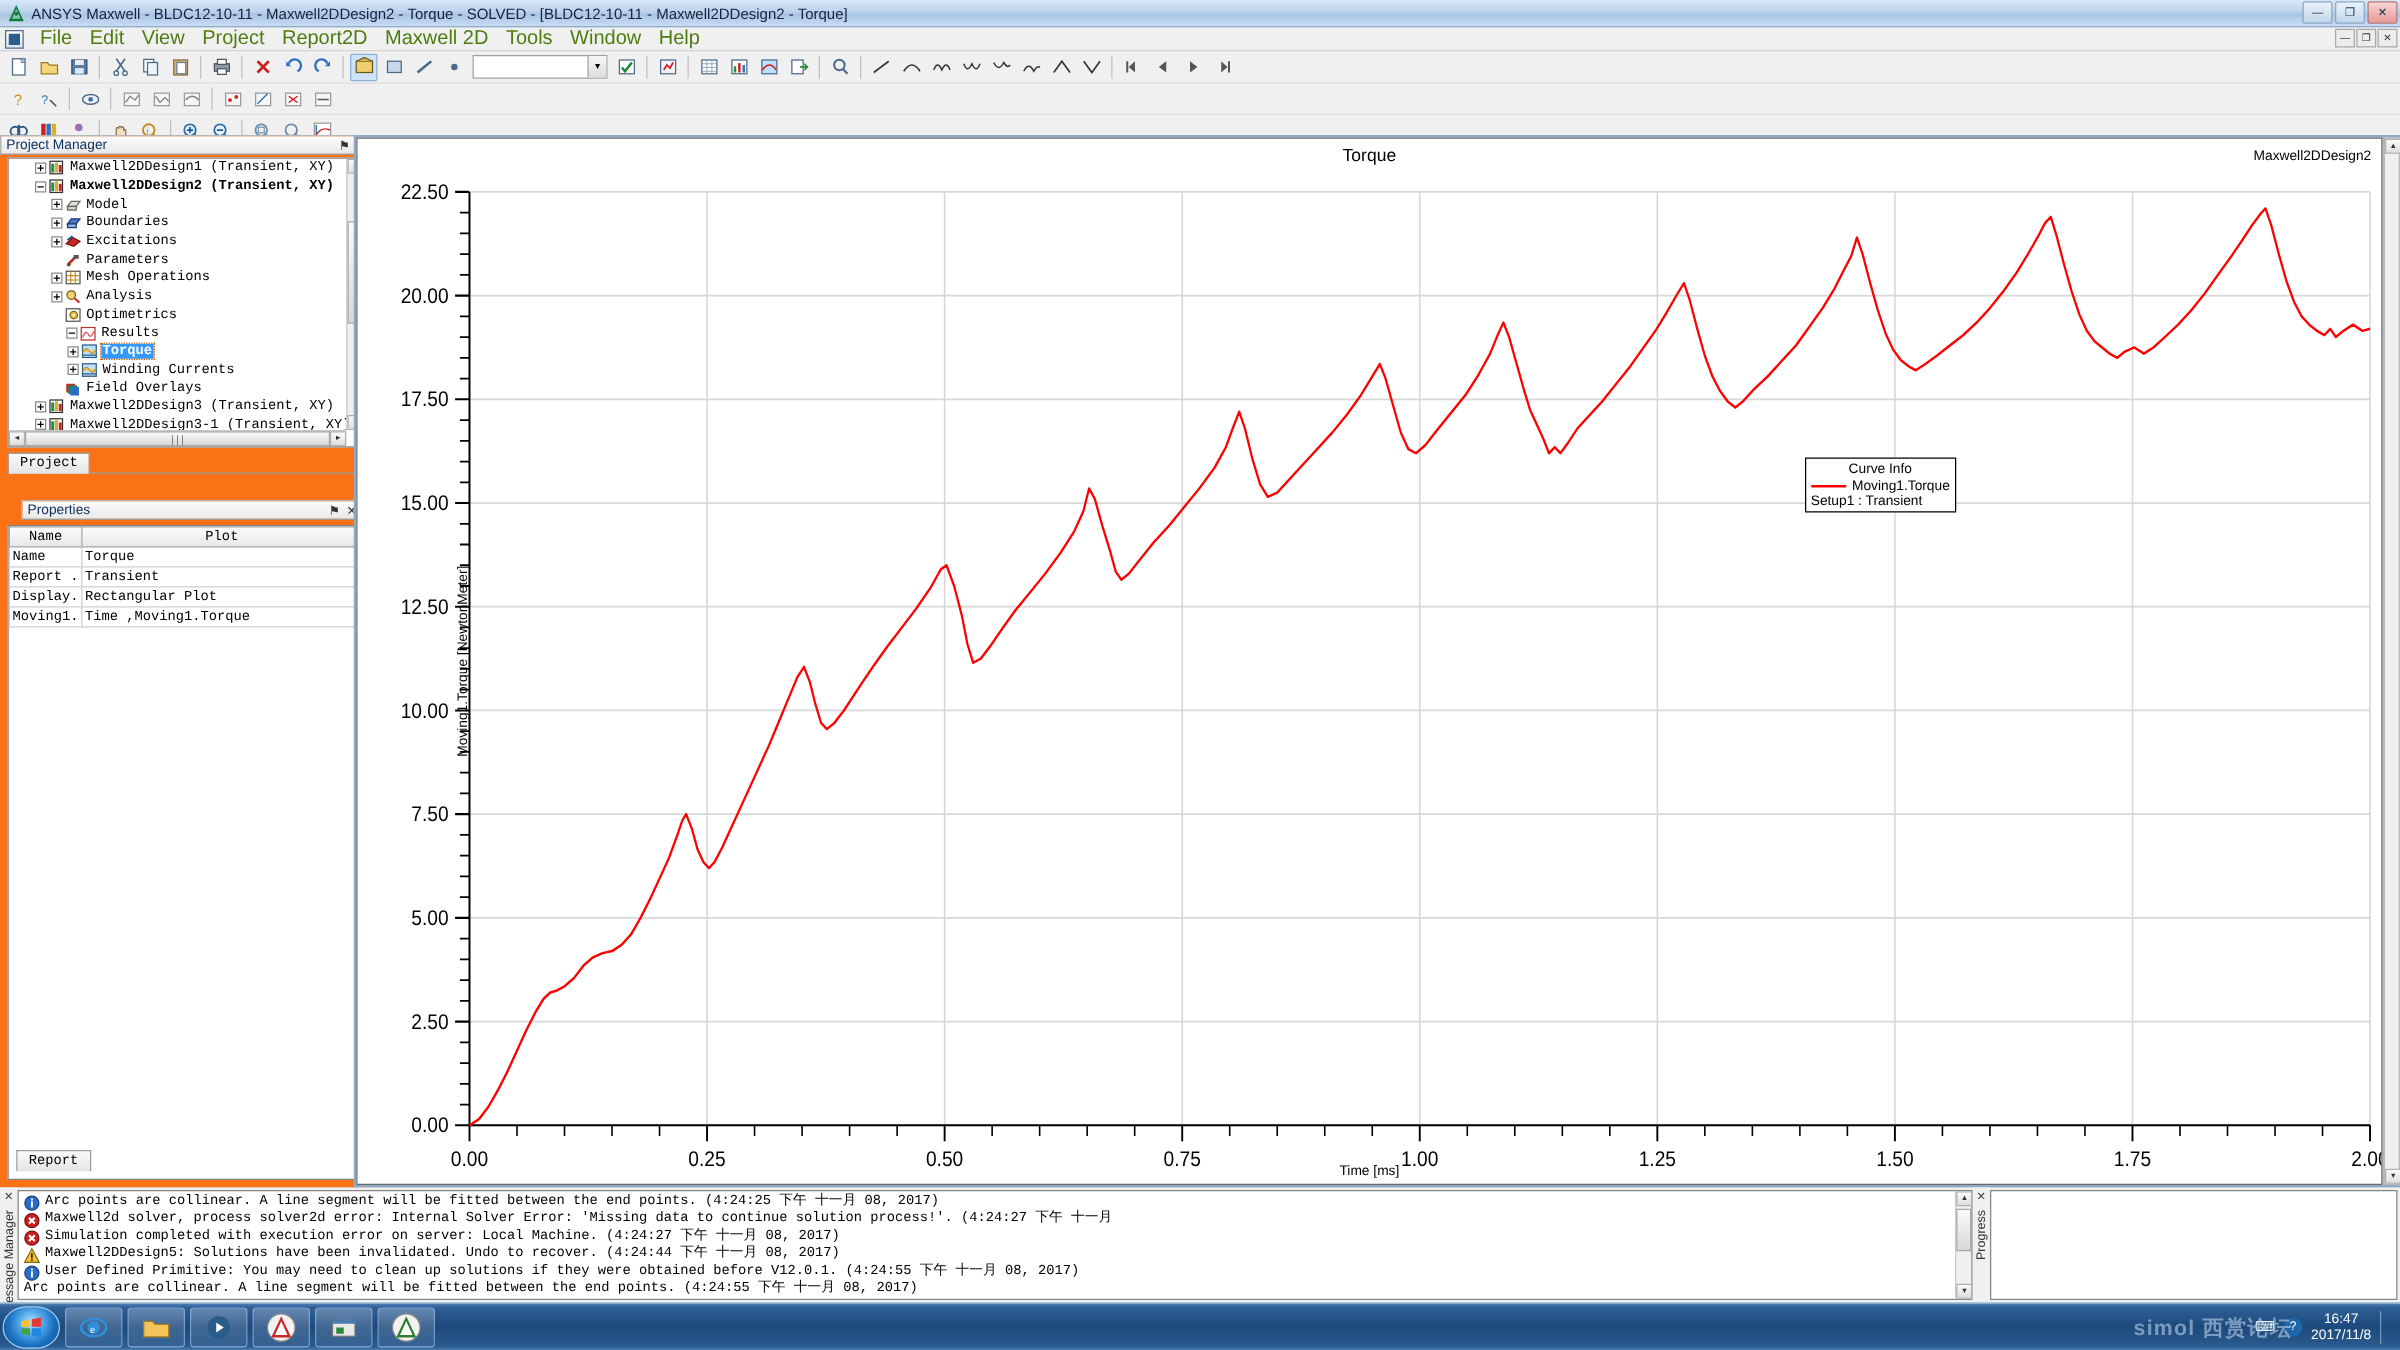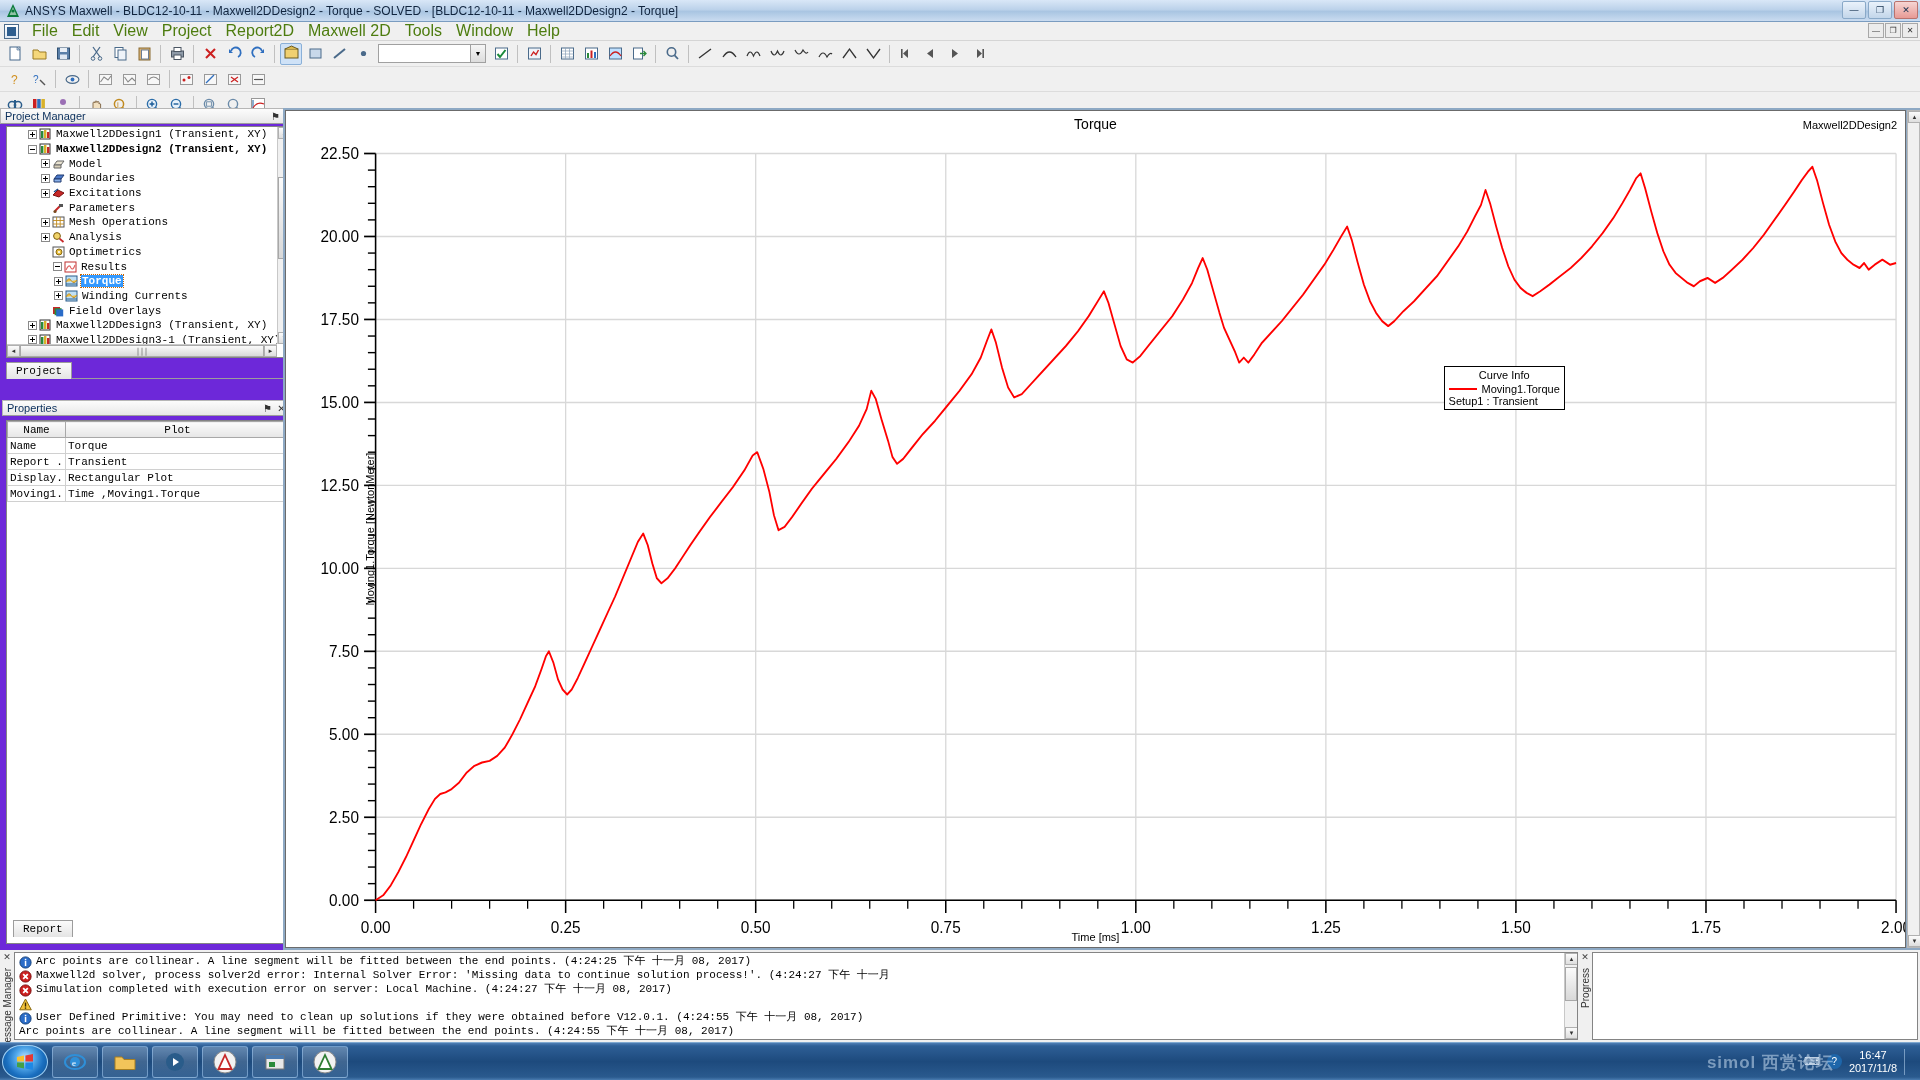--- a/index.html
+++ b/index.html
@@ -99,21 +99,21 @@
 
   
   .workarea {
     position: absolute; left: 0; top: 108px; right: 0; bottom: 130px;
     background: #8ea9c4;
   }
 
   
   .leftdock {
     position: absolute; left: 0; top: 0; width: 299px; bottom: 0;
-    background: #6d28d9;
+    background: #f97316;
   }
   .panel-head {
     height: 16px; background: linear-gradient(180deg,#fcfcfc,#e8e8e8);
     border: 1px solid #b6b6b6; border-bottom: 1px solid #9c9c9c;
     display: flex; align-items: center;
     font-size: 11px; color: #0a2f5c; padding-left: 4px;
     position: relative;
   }
   .panel-head .pin, .panel-head .x {
     position: absolute; top: 1px; width: 13px; height: 13px;
@@ -875,21 +875,21 @@
         <div class="sb-thumb" style="flex:1;height:12px;">∣∣∣</div>
         <div class="sb-arrow">►</div>
       </div>
     </div>
 
     <div class="tabstrip">
       <span class="tab">Project</span>
     </div>
 
     <div class="props-head">
-      <div class="panel-head" style="margin:0 8px 0 2px;">
+      <div class="panel-head" style="margin:0 8px 0 17px;">
         <span>Properties</span>
         <span class="pin">⚑</span>
         <span class="x">✕</span>
       </div>
     </div>
 
     <div class="props-box">
       <table class="props-table">
         <thead>
           <tr>
@@ -1103,20 +1103,21 @@
                 <path d="M4.2 4.2 L8.8 8.8 M8.8 4.2 L4.2 8.8" stroke="#fff" stroke-width="1.8"></path>
               </svg></span>
             <span>Simulation completed with execution error on server: Local Machine.  (4:24:27 下午  十一月 08, 2017)</span>
           </div>
           <div class="msg-row">
             <span class="msg-icon"><svg width="13" height="13" viewBox="0 0 13 13">
                 <path d="M6.5 1 L12.3 11.8 L0.7 11.8 Z" fill="#f2c23a" stroke="#8a6a10"></path>
                 <rect x="5.8" y="4.6" width="1.4" height="4" fill="#3a2a00"></rect>
                 <rect x="5.8" y="9.4" width="1.4" height="1.4" fill="#3a2a00"></rect>
               </svg></span>
+            <span>Maxwell2DDesign5: Solutions have been invalidated. Undo to recover.  (4:24:44 下午  十一月 08, 2017)</span>
           </div>
           <div class="msg-row">
             <span class="msg-icon"><svg width="13" height="13" viewBox="0 0 13 13">
                 <circle cx="6.5" cy="6.5" r="5.6" fill="#2a6cc8" stroke="#14407a"></circle>
                 <rect x="5.8" y="5" width="1.5" height="5" fill="#fff"></rect>
                 <rect x="5.8" y="2.8" width="1.5" height="1.5" fill="#fff"></rect>
               </svg></span>
             <span>User Defined Primitive: You may need to clean up solutions if they were obtained before V12.0.1.  (4:24:55 下午  十一月 08, 2017)</span>
           </div>
           <div class="msg-row">

